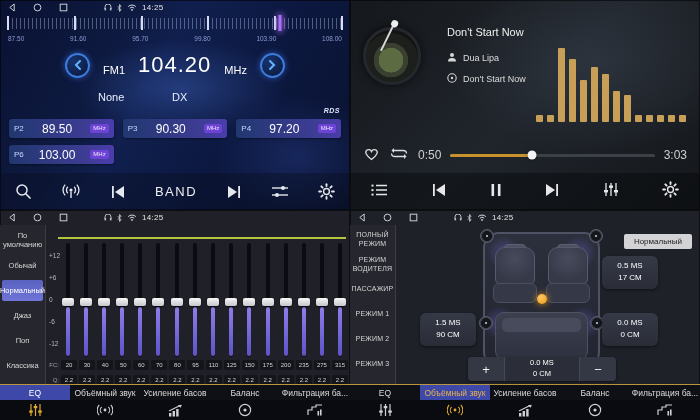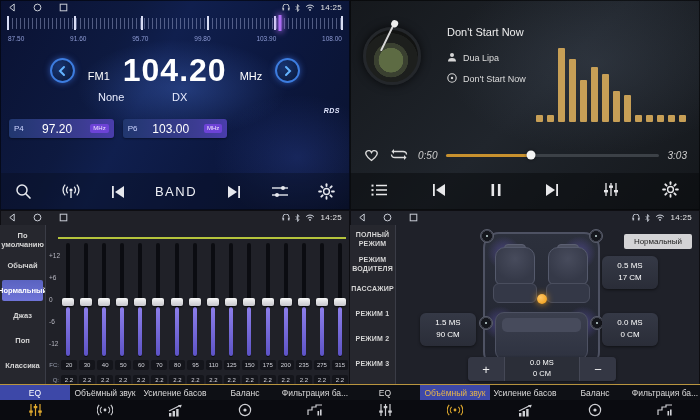--- a/index.html
+++ b/index.html
@@ -8,36 +8,36 @@
   .quad { position:absolute; width:350px; height:210px; overflow:hidden; box-shadow:inset 0 0 0 1px rgba(0,0,0,.55); }
   .q-radio  { left:0;   top:0;   background:
       radial-gradient(150px 70px at 52% 42%, rgba(90,140,255,.28), transparent 70%),
       radial-gradient(120px 90px at 85% 75%, rgba(60,90,200,.25), transparent 70%),
       linear-gradient(118deg,#0a1233 0%, #13246033 30%, #101f4e 42%, #0c1840 65%, #0a122e 100%), #0c1738; }
   .q-player { left:350px; top:0;  background: radial-gradient(200px 120px at 70% 30%, rgba(70,80,95,.35), transparent 75%), linear-gradient(135deg,#15181c,#20252c 50%,#14171b); }
   .q-eq     { left:0;   top:210px; background:#202128; }
   .q-sur    { left:350px; top:210px; background:#1f2129; }
 
   
-  .statusbar { position:absolute; top:0; left:0; right:0; height:15px; display:flex; align-items:center; justify-content:space-between; padding:0 8px; z-index:8; }
+  .statusbar { position:absolute; top:0; left:0; right:0; height:15px; display:flex; align-items:center; justify-content:flex-start; padding:0 8px; z-index:8;gap:36px; }
   .nav-icons { display:flex; gap:17px; align-items:center; }
   .sb-right { display:flex; gap:5px; align-items:center; }
   .sb-time { color:#e6e6e6; font-size:8px; letter-spacing:.3px; }
   .statusbar svg { display:block; }
 
   
   .scale { position:absolute; top:18px; left:8px; right:8px; height:26px; }
   .ticks { position:relative; height:11px; background:repeating-linear-gradient(90deg, rgba(165,175,215,.45) 0 1px, transparent 1px 4px); border-radius:1px; }
   .majortick { position:absolute; top:-2px; width:2px; height:14px; background:#d8ddf5; transform:translateX(-50%); }
   .freq-ind { position:absolute; top:-3px; width:3px; height:16px; background:#ad6ef5; box-shadow:0 0 6px 1px rgba(173,110,245,.9); transform:translateX(-50%); }
   .scale-labels { display:flex; justify-content:space-between; font-size:6.5px; color:#8e9bd4; margin-top:6px; }
   .tuner { position:absolute; top:52px; left:0; right:0; display:flex; align-items:center; justify-content:center; gap:13px; }
   .chev-btn { width:25px; height:25px; border-radius:50%; border:2px solid #3d7de0; background:radial-gradient(circle at 32% 30%, #17336f, #0a1838); display:flex; align-items:center; justify-content:center; box-shadow:0 0 6px rgba(70,130,255,.55); }
   .band-label, .unit-label { font-size:11px; color:#fff; margin-top:10px; }
-  .freq-big { font-size:32px; font-weight:bold; color:#fff; letter-spacing:1px; }
+  .freq-big { font-size:22px; font-weight:normal; color:#fff; letter-spacing:1px; }
   .pty { position:absolute; left:98px; top:91px; font-size:11px; color:#e9edff; }
   .dx  { position:absolute; left:172px; top:91px; font-size:11px; color:#e9edff; }
   .rds { position:absolute; right:10px; top:107px; font-size:7px; font-style:italic; font-weight:bold; color:#e2e7ff; letter-spacing:.5px; }
   .presets { position:absolute; left:9px; right:9px; top:119px; display:grid; grid-template-columns:repeat(3,1fr); gap:7px 9px; }
   .preset { height:19px; border-radius:3px; background:linear-gradient(90deg,#21376f,#3c3c92 70%,#4a3dac); display:flex; align-items:center; padding:0 5px; gap:3px; box-shadow:0 1px 2px rgba(0,0,0,.4); }
   .p-num { font-size:8px; color:#ccd5ff; }
   .p-freq { flex:1; text-align:center; font-size:12px; color:#fff; }
   .p-unit { font-size:6px; color:#efe6ff; background:#6d43d6; border-radius:2px; padding:1px 3px; line-height:1.1; }
   .toolbar { position:absolute; bottom:0; left:0; right:0; height:37px; display:flex; align-items:center; justify-content:space-around; background:rgba(8,12,28,.38); color:#e6e8ee;margin-top:21px; }
   .tb-band { font-size:13px; letter-spacing:1.5px; color:#eceef4; }
@@ -46,29 +46,29 @@
   
   .album { position:absolute; left:13px; top:27px; width:58px; height:58px; border-radius:50%;
       background: radial-gradient(circle at 48% 58%, #5d6b43 0 30%, #3a4030 31% 42%, #1d1f1d 43% 66%, #121312 67%); border:3px solid #24272b; box-shadow:0 0 10px rgba(0,0,0,.7); }
   .tonearm { position:absolute; left:27px; top:-6px; width:2px; height:30px; background:#d8d8d8; transform:rotate(26deg); transform-origin:top center; border-radius:1px; }
   .tonearm::before { content:""; position:absolute; top:-4px; left:-2.5px; width:7px; height:7px; border-radius:50%; background:#eee; }
   .track-title { position:absolute; left:97px; top:26px; font-size:11px; color:#ededed; }
   .meta-row { position:absolute; left:97px; display:flex; gap:6px; align-items:center; color:#dcdcdc; font-size:9px; }
   .m-artist { top:52px; } .m-album { top:73px; }
   .spectrum { position:absolute; right:14px; top:48px; width:160px; height:74px; display:flex; align-items:flex-end; justify-content:flex-end; gap:4px; }
   .sbar { width:7px; border-radius:1px; }
-  .progress-row { position:absolute; left:13px; right:13px; top:146px; height:18px; display:flex; align-items:center; gap:9px; color:#cfcfcf; font-size:10px;font-style:italic; }
+  .progress-row { position:absolute; left:13px; right:13px; top:146px; height:18px; display:flex; align-items:center; gap:9px; color:#cfcfcf; font-size:12px; }
   .pbar { flex:1; height:3px; background:#3c4147; border-radius:2px; position:relative; }
   .pfill { position:absolute; left:0; top:0; bottom:0; background:#c8912e; border-radius:2px; }
   .pthumb { position:absolute; top:50%; transform:translate(-50%,-50%); width:9px; height:9px; border-radius:50%; background:#f3f3f3; box-shadow:0 0 3px rgba(0,0,0,.6); }
   .toolbar2 { position:absolute; bottom:0; left:0; right:0; height:37px; display:flex; align-items:center; justify-content:space-around; background:rgba(8,9,12,.5); color:#e8e8ea; }
 
   
   .sidebar { position:absolute; left:0; top:15px; bottom:0; width:46px; background:#26272e; border-right:1px solid #3a3c46; display:flex; flex-direction:column; padding:4px 2px; gap:4px; overflow:hidden; z-index:2; }
-  .side-item { min-height:21px; display:flex; align-items:center; justify-content:center; text-align:center; font-size:7.5px; color:#d6d6d6; border-radius:2px; padding:2px 1px; line-height:1.2;font-weight:bold; }
+  .side-item { min-height:21px; display:flex; align-items:center; justify-content:center; text-align:center; font-size:7.5px; color:#d6d6d6; border-radius:2px; padding:2px 1px; line-height:1.2; }
   .side-item.sel { background:linear-gradient(180deg,#5a63c0,#6f74d8); color:#fff; }
   .q-sur .side-item { font-size:7px; letter-spacing:.2px; }
 
   .tabbar { position:absolute; bottom:0; left:0; right:0; height:36px; z-index:3; }
   .tablabels { height:16px; display:flex; background:#0e1015; border-top:1px solid #b9953f; }
   .tab { flex:1; display:flex; align-items:center; justify-content:center; font-size:8.5px; color:#dcdcdc; white-space:nowrap; overflow:hidden; padding:0 2px; }
   .tab.active { background:#3d48a8; color:#fff; }
   .tab.active.gold-text { color:#e5b44a; }
   .tabicons { height:20px; display:flex; background:#0a0b10; }
   .ticon { flex:1; display:flex; align-items:center; justify-content:center; color:#cfd0d4; }
@@ -193,20 +193,30 @@
           <svg width="10" height="12" viewBox="0 0 10 12">
             <path d="M3 2 L7 6 L3 10" fill="none" stroke="#63b4ff" stroke-width="2" stroke-linecap="round"></path>
           </svg>
         </span>
     </div>
     <span class="pty">None</span>
     <span class="dx">DX</span>
     <span class="rds">RDS</span>
 
     <div class="presets" id="radio-presets">
+        <div class="preset">
+          <span class="p-num">P2</span>
+          <span class="p-freq">89.50</span>
+          <span class="p-unit">MHz</span>
+        </div>
+        <div class="preset">
+          <span class="p-num">P3</span>
+          <span class="p-freq">90.30</span>
+          <span class="p-unit">MHz</span>
+        </div>
         <div class="preset">
           <span class="p-num">P4</span>
           <span class="p-freq">97.20</span>
           <span class="p-unit">MHz</span>
         </div>
         <div class="preset">
           <span class="p-num">P6</span>
           <span class="p-freq">103.00</span>
           <span class="p-unit">MHz</span>
         </div>

